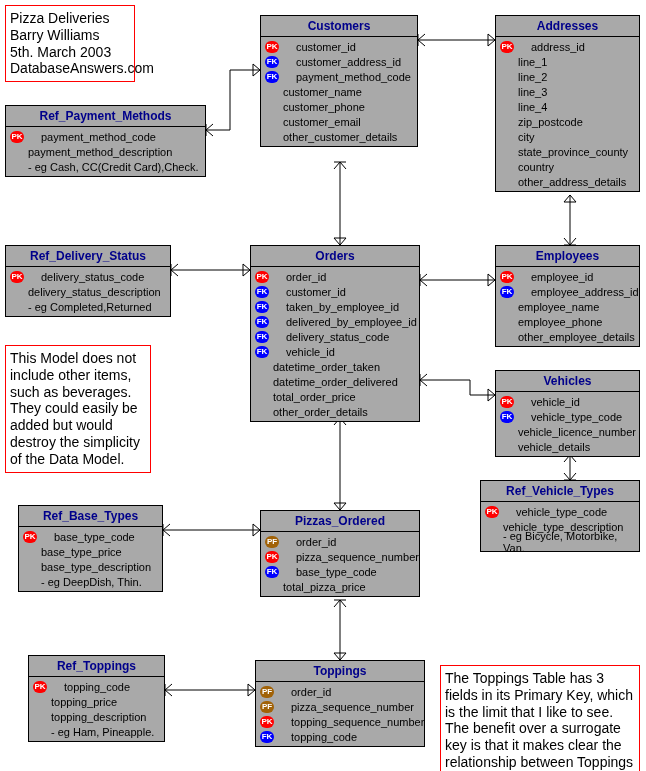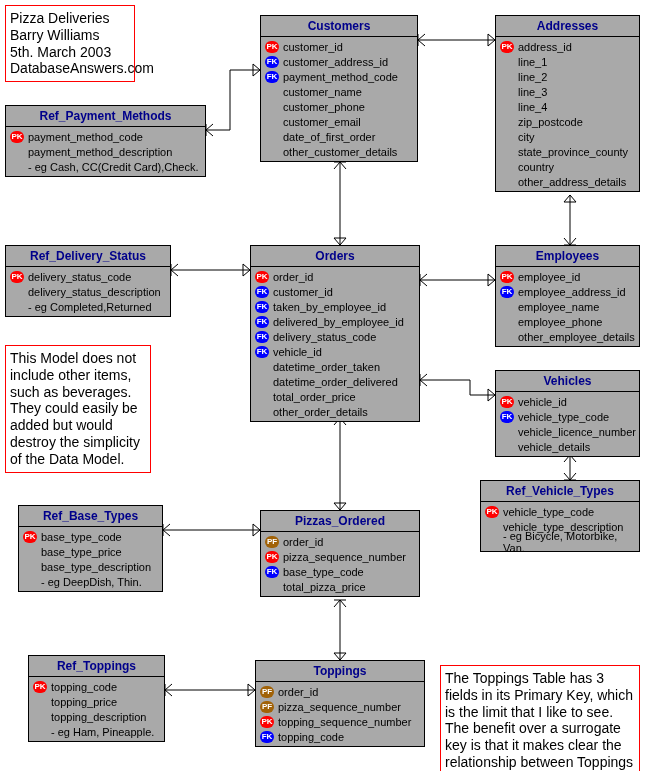--- a/index.html
+++ b/index.html
@@ -1,21 +1,21 @@
 <!DOCTYPE html>
 <html><head>
 <meta charset="utf-8">
 <style>
 *{box-sizing:border-box;margin:0;padding:0}
 body{font-family:Arial,sans-serif;font-size:11px;background:#fff;position:relative;width:646px;height:771px}
 .entity{position:absolute;background:#a9a9a9;border:1px solid #000}
 .entity-header{background:#a9a9a9;color:#00008b;font-weight:bold;text-align:center;padding:3px;border-bottom:1px solid #000;font-size:12px}
 .entity-body{padding:2px 4px}
 .attr-row{display:flex;align-items:center;height:15px;color:#000}
-.key-badge{width:14px;height:12px;border-radius:6px;display:inline-flex;align-items:center;justify-content:center;font-size:8px;font-weight:bold;margin-right:4px;flex-shrink:0}
+.key-badge{width:14px;height:12px;border-radius:6px;display:inline-flex;align-items:center;justify-content:center;font-size:8px;font-weight:bold;margin-right:17px;flex-shrink:0}
 .pk{background:#ff0000;color:#fff}
 .fk{background:#0000ff;color:#fff}
 .pf{background:#a16207;color:#fff}
 .no-key{width:14px;margin-right:4px;flex-shrink:0}
 .note{position:absolute;border:1px solid #ff0000;padding:4px;font-size:14px;line-height:1.2;background:#fff;color:#000}
 svg.connectors{position:absolute;top:0;left:0;width:646px;height:771px;pointer-events:none}
 .conn{stroke:#000;stroke-width:1;fill:none}
 </style>
 </head>
 <body>
@@ -104,24 +104,20 @@
       <div class="attr-row">
         <span class="no-key"></span>
         <span>customer_phone</span>
       </div>
       <div class="attr-row">
         <span class="no-key"></span>
         <span>customer_email</span>
       </div>
       <div class="attr-row">
         <span class="no-key"></span>
-        <span>date_of_first_order</span>
-      </div>
-      <div class="attr-row">
-        <span class="no-key"></span>
         <span>other_customer_details</span>
       </div>
     </div>
 </div>
 
 <div class="entity" style="left:495px;top:15px;width:145px">
   <div class="entity-header">Addresses</div>
   <div class="entity-body">
       <div class="attr-row">
         <span class="key-badge pk">PK</span>

